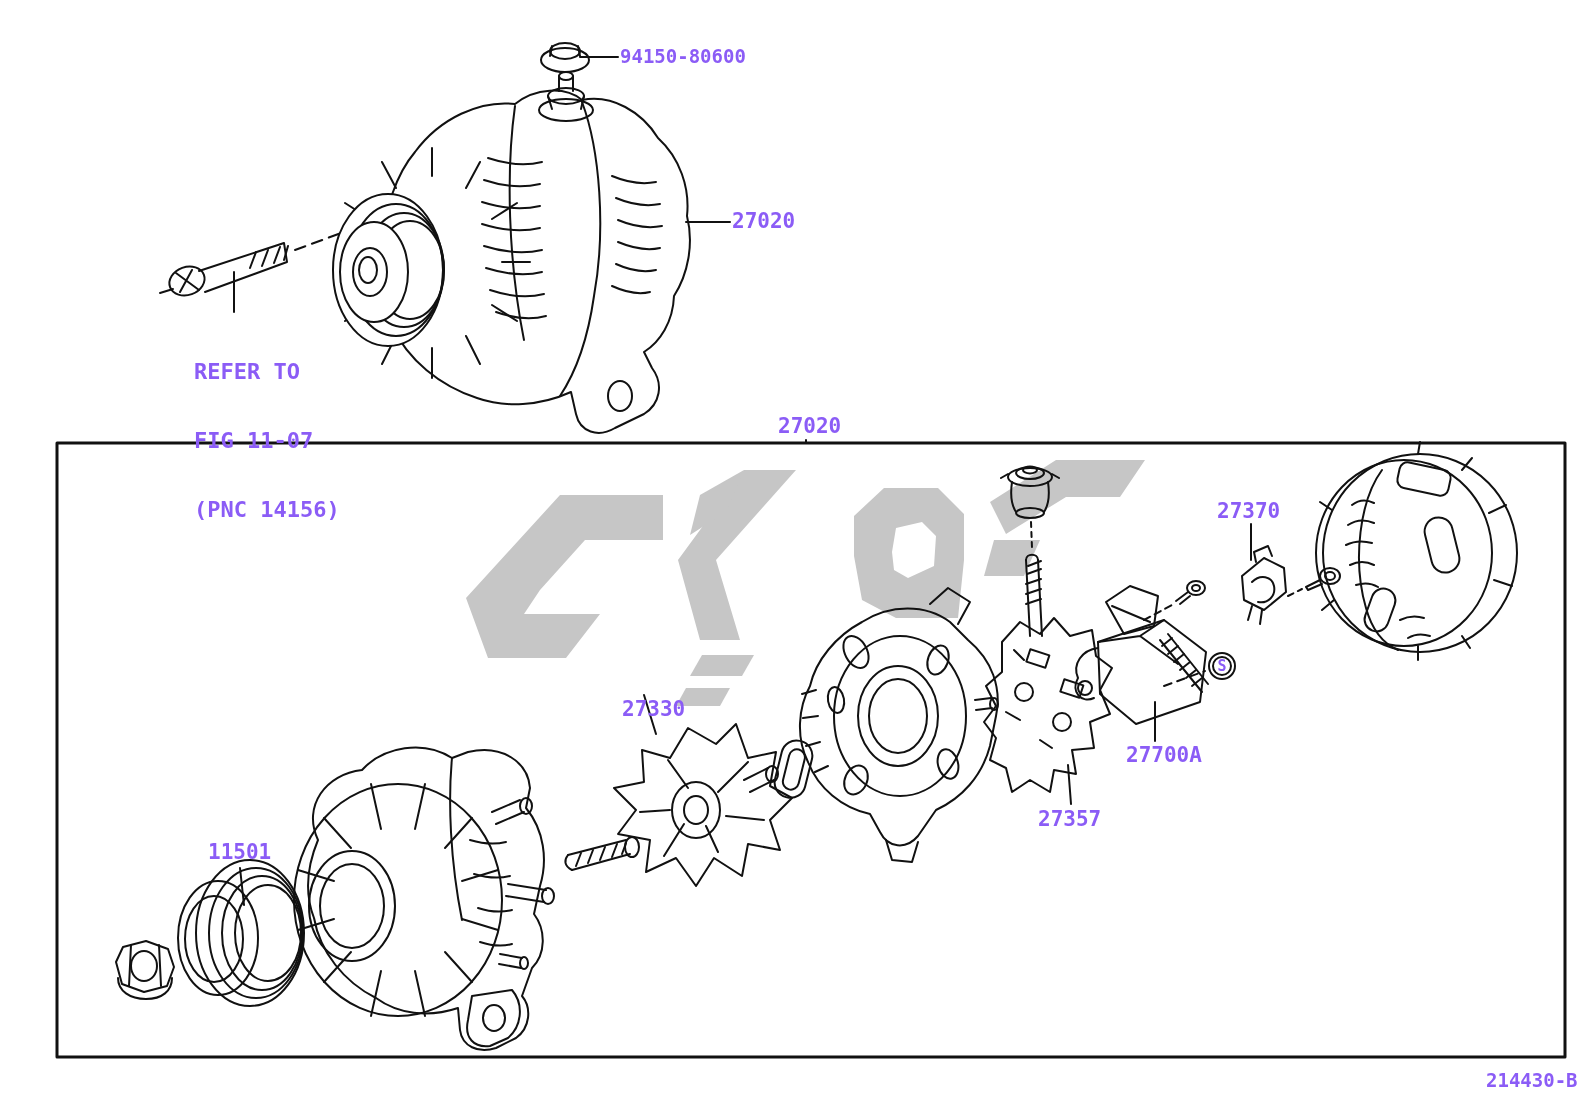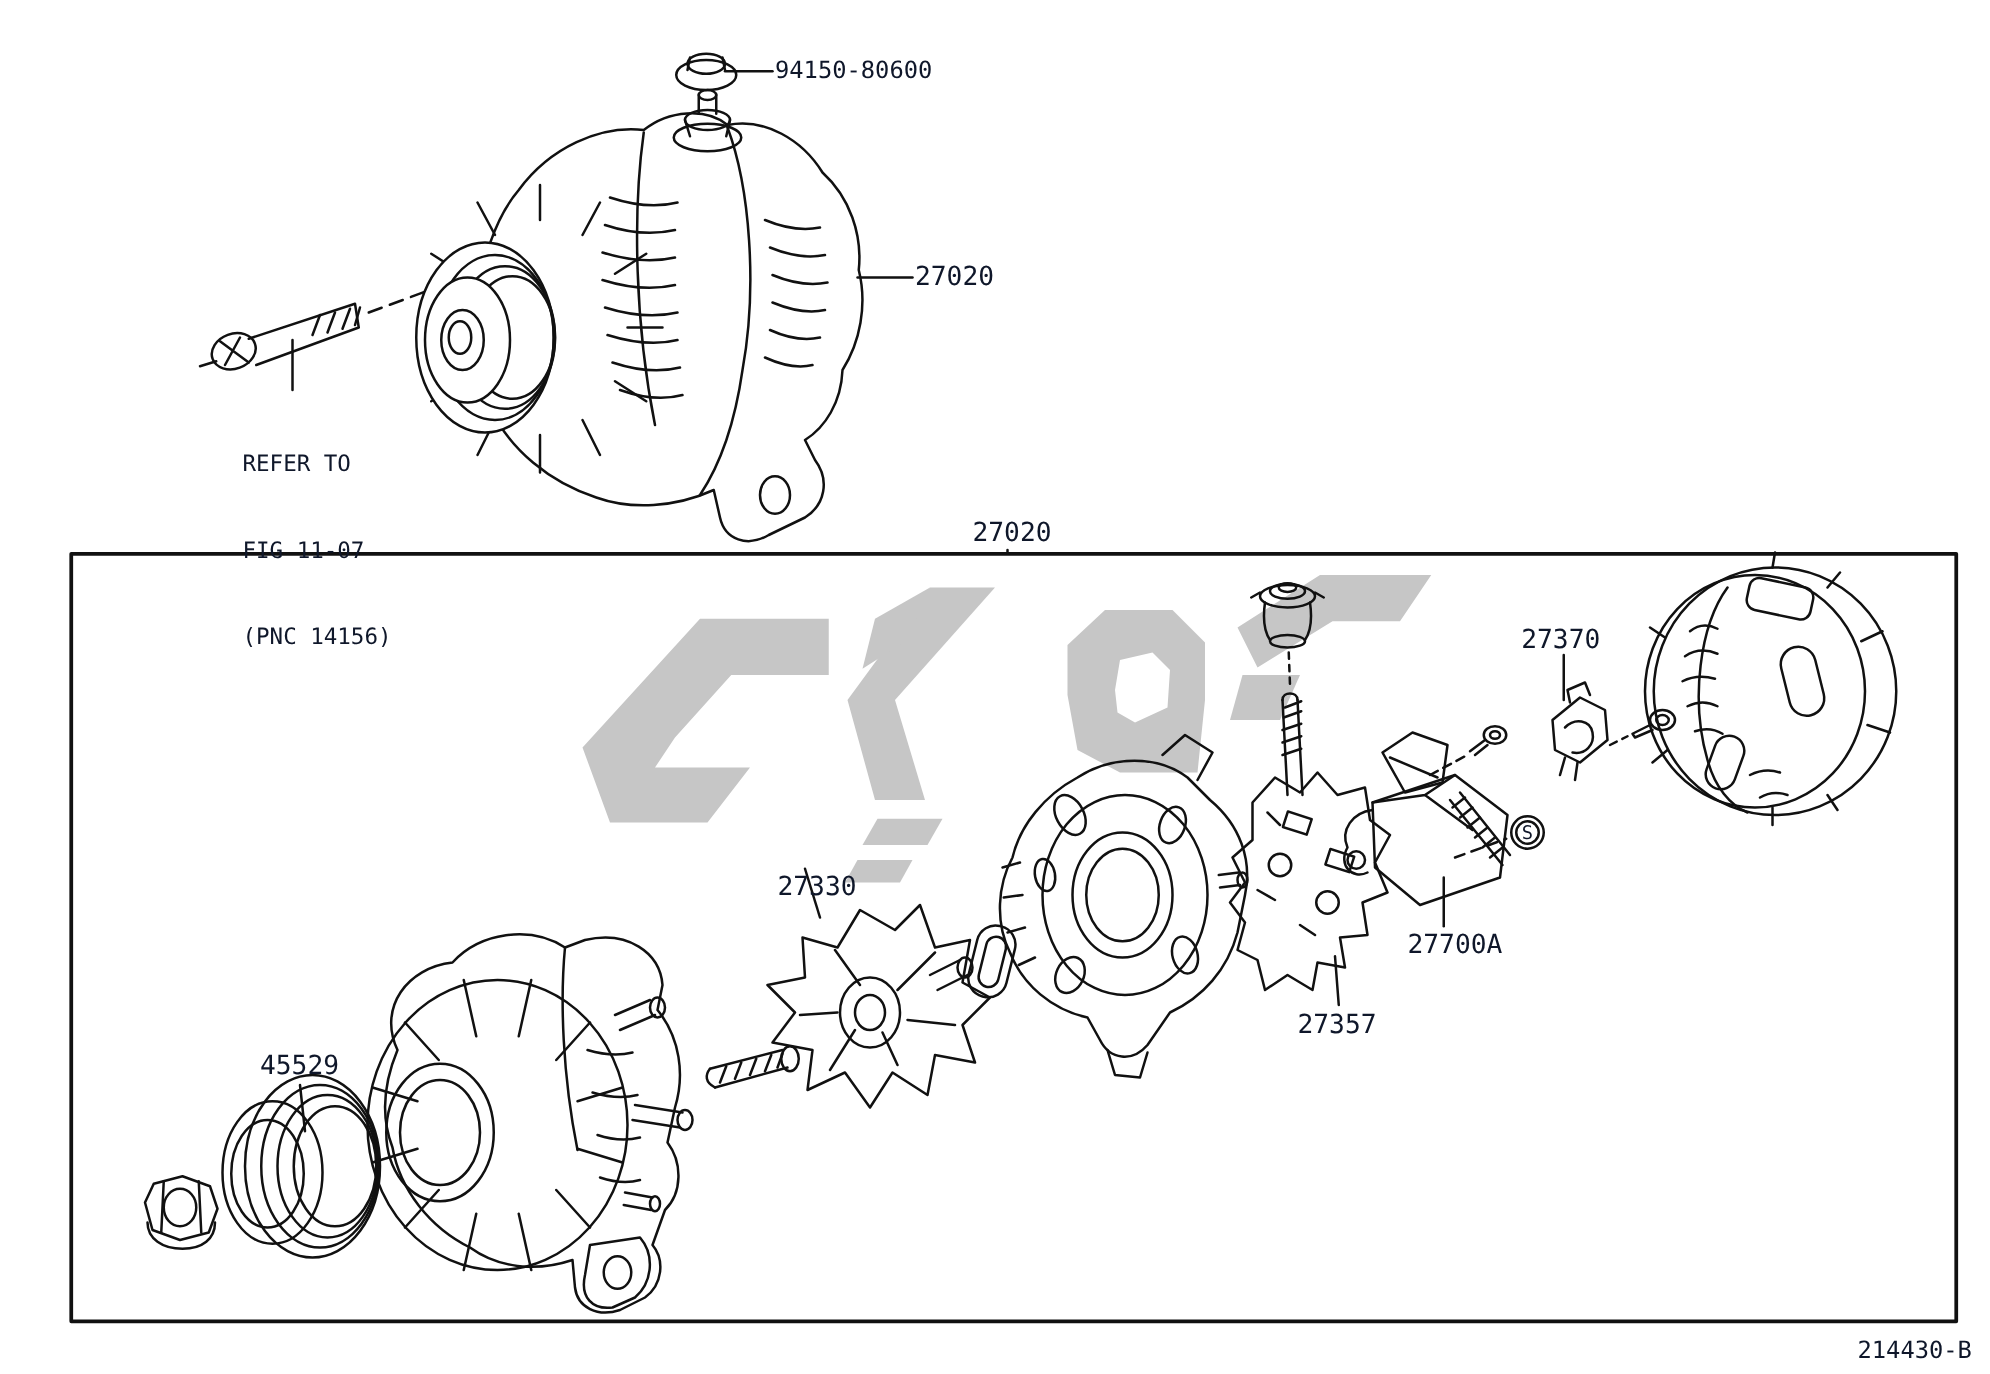--- a/index.html
+++ b/index.html
@@ -1,22 +1,22 @@
 <!DOCTYPE html>
 <html><head>
 <meta charset="utf-8">
 <style>
   html,body{margin:0;padding:0;background:#fff;}
   .canvas{position:relative;width:1592px;height:1099px;background:#ffffff;overflow:hidden;
           font-family:"DejaVu Sans Mono",monospace;}
   svg{position:absolute;left:0;top:0;}
-  .lbl{position:absolute;color:#0f172a;font-weight:normal;font-size:21px;line-height:1.1;
+  .lbl{position:absolute;color:#8b5cf6;font-weight:bold;font-size:21px;line-height:1.1;
        letter-spacing:0px;white-space:pre;font-family:"DejaVu Sans Mono",monospace;}
   .lbl-sm{font-size:19px;}
-  .note{font-size:18px;line-height:23px;}
+  .note{font-size:22px;line-height:23px;}
   .s-mark{font-size:15px;width:16px;text-align:center;line-height:1;}
 </style>
 </head>
 <body>
 
 <div class="canvas">
 
 <svg width="1592" height="1099" viewBox="0 0 1592 1099" fill="none" stroke="#111" stroke-width="2" stroke-linecap="round" stroke-linejoin="round">
 
   <g stroke="none" fill="#c6c6c6">
@@ -264,19 +264,19 @@
 <div class="lbl" style="left:778px;top:415px;">27020</div>
 
 <div class="lbl" style="left:1217px;top:500px;text-align:center;">27370</div>
 
 <div class="lbl" style="left:622px;top:698px;">27330</div>
 
 <div class="lbl" style="left:1126px;top:744px;">27700A</div>
 
 <div class="lbl" style="left:1038px;top:808px;">27357</div>
 
-<div class="lbl" style="left:208px;top:841px;">45529</div>
+<div class="lbl" style="left:208px;top:841px;">11501</div>
 
 <div class="lbl s-mark" style="left:1214px;top:659px;">S</div>
 
 <div class="lbl lbl-sm" style="left:1486px;top:1070px;">214430-B</div>
 
 </div>
 
 </body></html>

